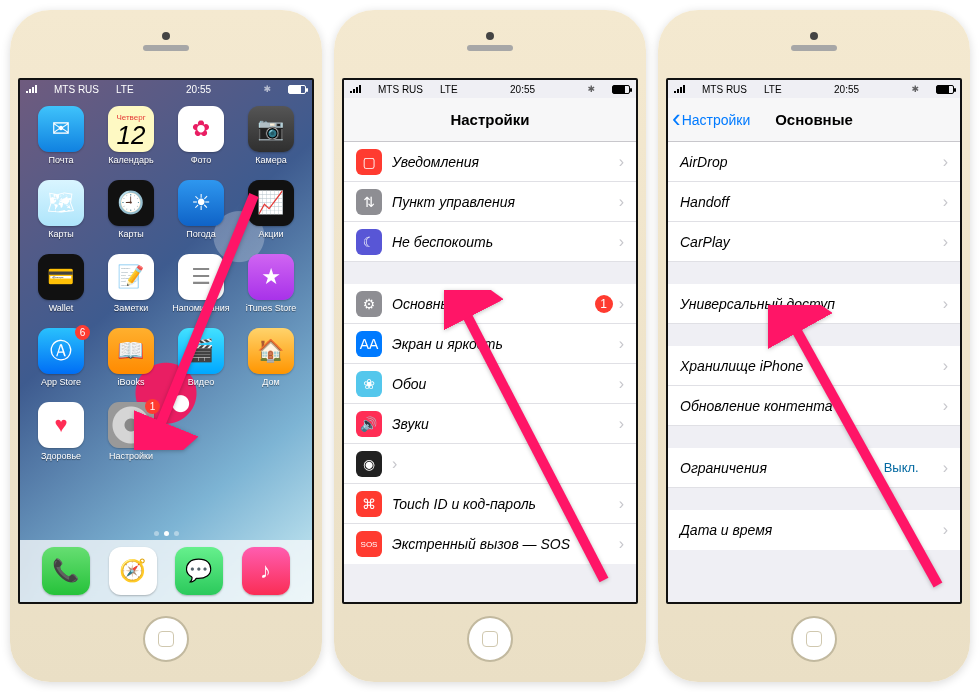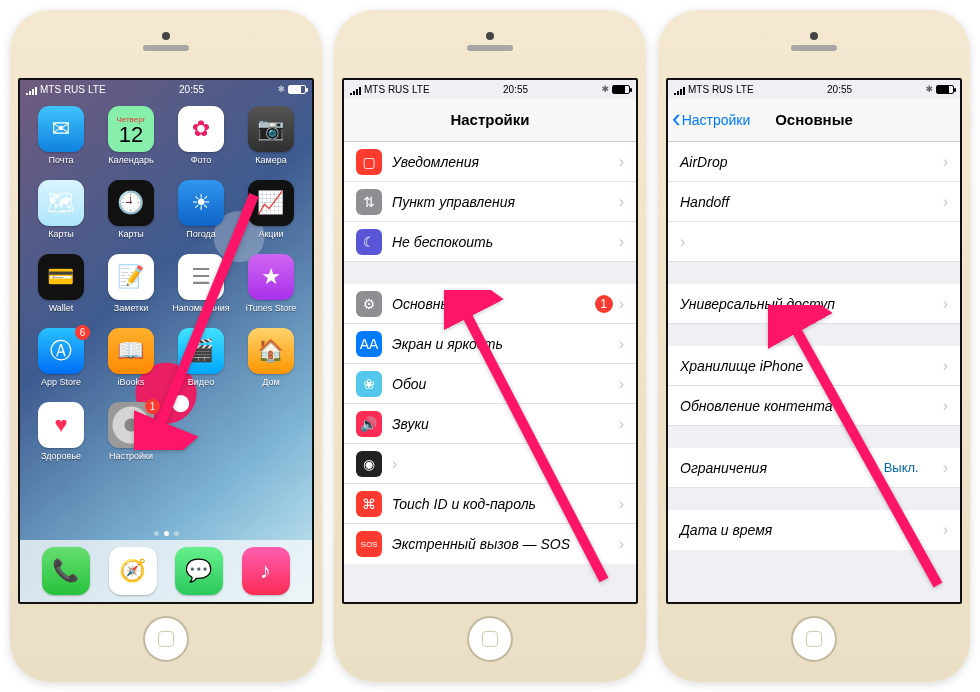--- a/index.html
+++ b/index.html
@@ -10,21 +10,21 @@
   .camera { width:8px; height:8px; background:#444; border-radius:50%; position:absolute; top:14px; left:50%; transform:translateX(-50%); }
   .screen { flex:1; background:#000; border:2px solid #111; border-radius:2px; position:relative; overflow:hidden; }
   .bezel-bottom { height:70px; display:flex; align-items:center; justify-content:center; }
   .home-btn { width:46px; height:46px; border:2px solid #c2b99f; border-radius:50%; background:#fff; display:flex; align-items:center; justify-content:center; }
   .home-btn::after { content:""; width:14px; height:14px; border:1.5px solid #d0c8af; border-radius:4px; }
 
   
   .status { position:absolute; top:0; left:0; right:0; height:18px; display:flex; align-items:center; justify-content:space-between; padding:0 6px; font-size:10px; z-index:5; }
   .status.light { color:#fff; }
   .status.dark { color:#000; }
-  .status-left, .status-right { display:flex; align-items:flex-end; gap:3px; }
+  .status-left, .status-right { display:flex; align-items:center; gap:17px; }
   .sig { display:flex; align-items:flex-end; gap:1px; height:8px; }
   .sig span { width:2px; background:currentColor; }
   .sig span:nth-child(1){height:2px} .sig span:nth-child(2){height:4px} .sig span:nth-child(3){height:6px} .sig span:nth-child(4){height:8px}
   .bt { font-size:9px; opacity:0.6; }
   .batt { width:18px; height:9px; border:1px solid currentColor; border-radius:2px; position:relative; }
   .batt::after { content:""; width:2px; height:4px; background:currentColor; position:absolute; right:-3px; top:2px; border-radius:1px; }
   .batt-fill { height:100%; width:75%; background:currentColor; }
 
   
   .wallpaper { position:absolute; inset:0; background:
@@ -37,22 +37,22 @@
   .icon { width:46px; height:46px; border-radius:11px; background:#fff; display:flex; align-items:center; justify-content:center; font-size:22px; box-shadow:0 1px 2px rgba(0,0,0,0.25); }
   .app-label { color:#fff; font-size:9px; margin-top:3px; text-align:center; text-shadow:0 1px 1px rgba(0,0,0,0.5); }
   .badge { position:absolute; top:-3px; right:6px; min-width:15px; height:15px; background:#ff3b30; color:#fff; border-radius:8px; font-size:10px; display:flex; align-items:center; justify-content:center; padding:0 3px; font-weight:500; }
   .dock { position:absolute; bottom:0; left:0; right:0; height:62px; background:rgba(246,248,250,0.78); backdrop-filter:blur(10px); display:flex; align-items:center; justify-content:space-evenly; padding:0 4px; }
   .dock .icon { width:48px; height:48px; border-radius:12px; }
   .page-dots { position:absolute; bottom:66px; left:0; right:0; display:flex; justify-content:center; gap:5px; }
   .page-dots span { width:5px; height:5px; border-radius:50%; background:rgba(255,255,255,0.4); }
   .page-dots span.active { background:#fff; }
 
   
-  .ic-cal { background:#86efac; flex-direction:column; font-size:8px; color:#e53935; padding-top:2px; }
-  .ic-cal b { color:#000; font-size:22px; font-weight:300; line-height:1; }
+  .ic-cal { background:#fef9c3; flex-direction:column; font-size:8px; color:#e53935; padding-top:2px; }
+  .ic-cal b { color:#000; font-size:26px; font-weight:300; line-height:1;font-style:italic; }
   .ic-settings { background:radial-gradient(circle,#888 0 6px,#d5d5d5 7px 18px,#999 19px); }
 
   
   .ios-view { position:absolute; inset:0; background:#efeff4; display:flex; flex-direction:column; }
   .nav { height:44px; margin-top:18px; background:#f7f7f8; border-bottom:1px solid #c8c7cc; display:flex; align-items:center; justify-content:center; position:relative; }
   .nav-title { font-weight:600; font-size:15px; }
   .nav-back { position:absolute; left:4px; color:#007aff; font-size:14px; display:flex; align-items:center; cursor:pointer; }
   .nav-back::before { content:"‹"; font-size:26px; line-height:0; margin-right:1px; margin-top:-4px; }
   .list { flex:1; background:#efeff4; overflow:hidden; }
   .group-sep { height:22px; }
@@ -337,20 +337,21 @@
       <div class="list" id="list3">
           <div class="row">
             <div class="row-label">AirDrop</div>
             <span class="chev">›</span>
           </div>
           <div class="row">
             <div class="row-label">Handoff</div>
             <span class="chev">›</span>
           </div>
           <div class="row">
+            <div class="row-label">CarPlay</div>
             <span class="chev">›</span>
           </div>
           <div class="group-sep"></div>
           <div class="row">
             <div class="row-label">Универсальный доступ</div>
             <span class="chev">›</span>
           </div>
           <div class="group-sep"></div>
           <div class="row">
             <div class="row-label">Хранилище iPhone</div>

